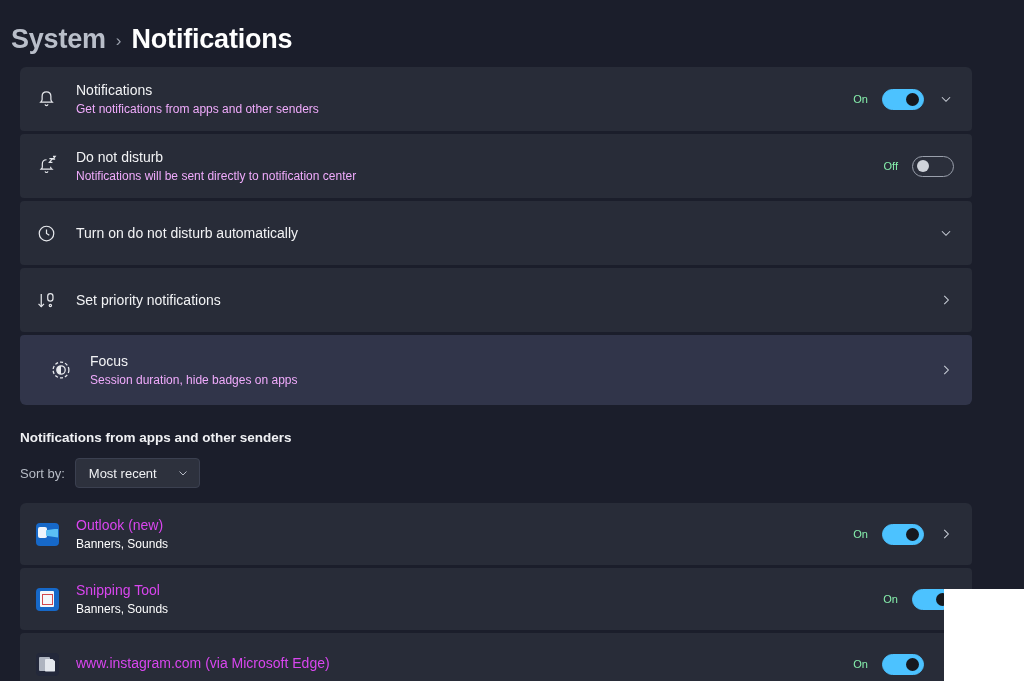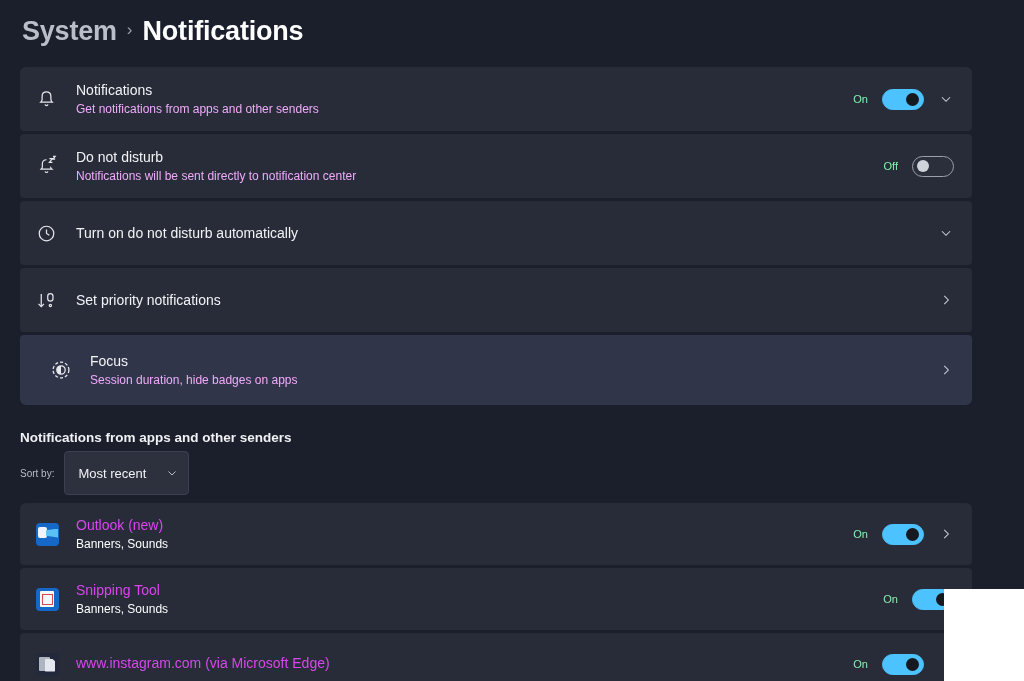--- a/index.html
+++ b/index.html
@@ -13,22 +13,23 @@
   body {
     background: #1b1e2b;
     font-family: "Liberation Sans", sans-serif;
     color: #ffffff;
     position: relative;
   }
 
   
   .breadcrumb {
     display: flex;
+    align-items: center;
     gap: 10px;
-    padding: 16px 0 0 22px;
+    padding: 16px 0 0 11px;
     height: 62px;
   }
   .crumb-parent {
     font-size: 27px;
     font-weight: 600;
     color: #b9bec9;
     letter-spacing: -0.2px;
   }
   .crumb-sep {
     font-size: 17px;
@@ -150,28 +151,28 @@
   }
 
   .sortbar {
     margin: 12px 20px 0 20px;
     display: flex;
     align-items: center;
     gap: 10px;
     height: 32px;
   }
   .sort-label {
-    font-size: 10px;
+    font-size: 13px;
     color: #b7bcc6;
   }
   .sort-select {
     background: #2d313d;
     border: 1px solid #3b4050;
     border-radius: 4px;
-    height: 44px;
+    height: 30px;
     padding: 0 10px 0 13px;
     display: flex;
     align-items: center;
     gap: 20px;
     min-width: 118px;
   }
   .sort-value { font-size: 13px; color: #f0f1f4; }
   .sort-chev { color: #b7bcc6; display: flex; }
 
   .app-list {

